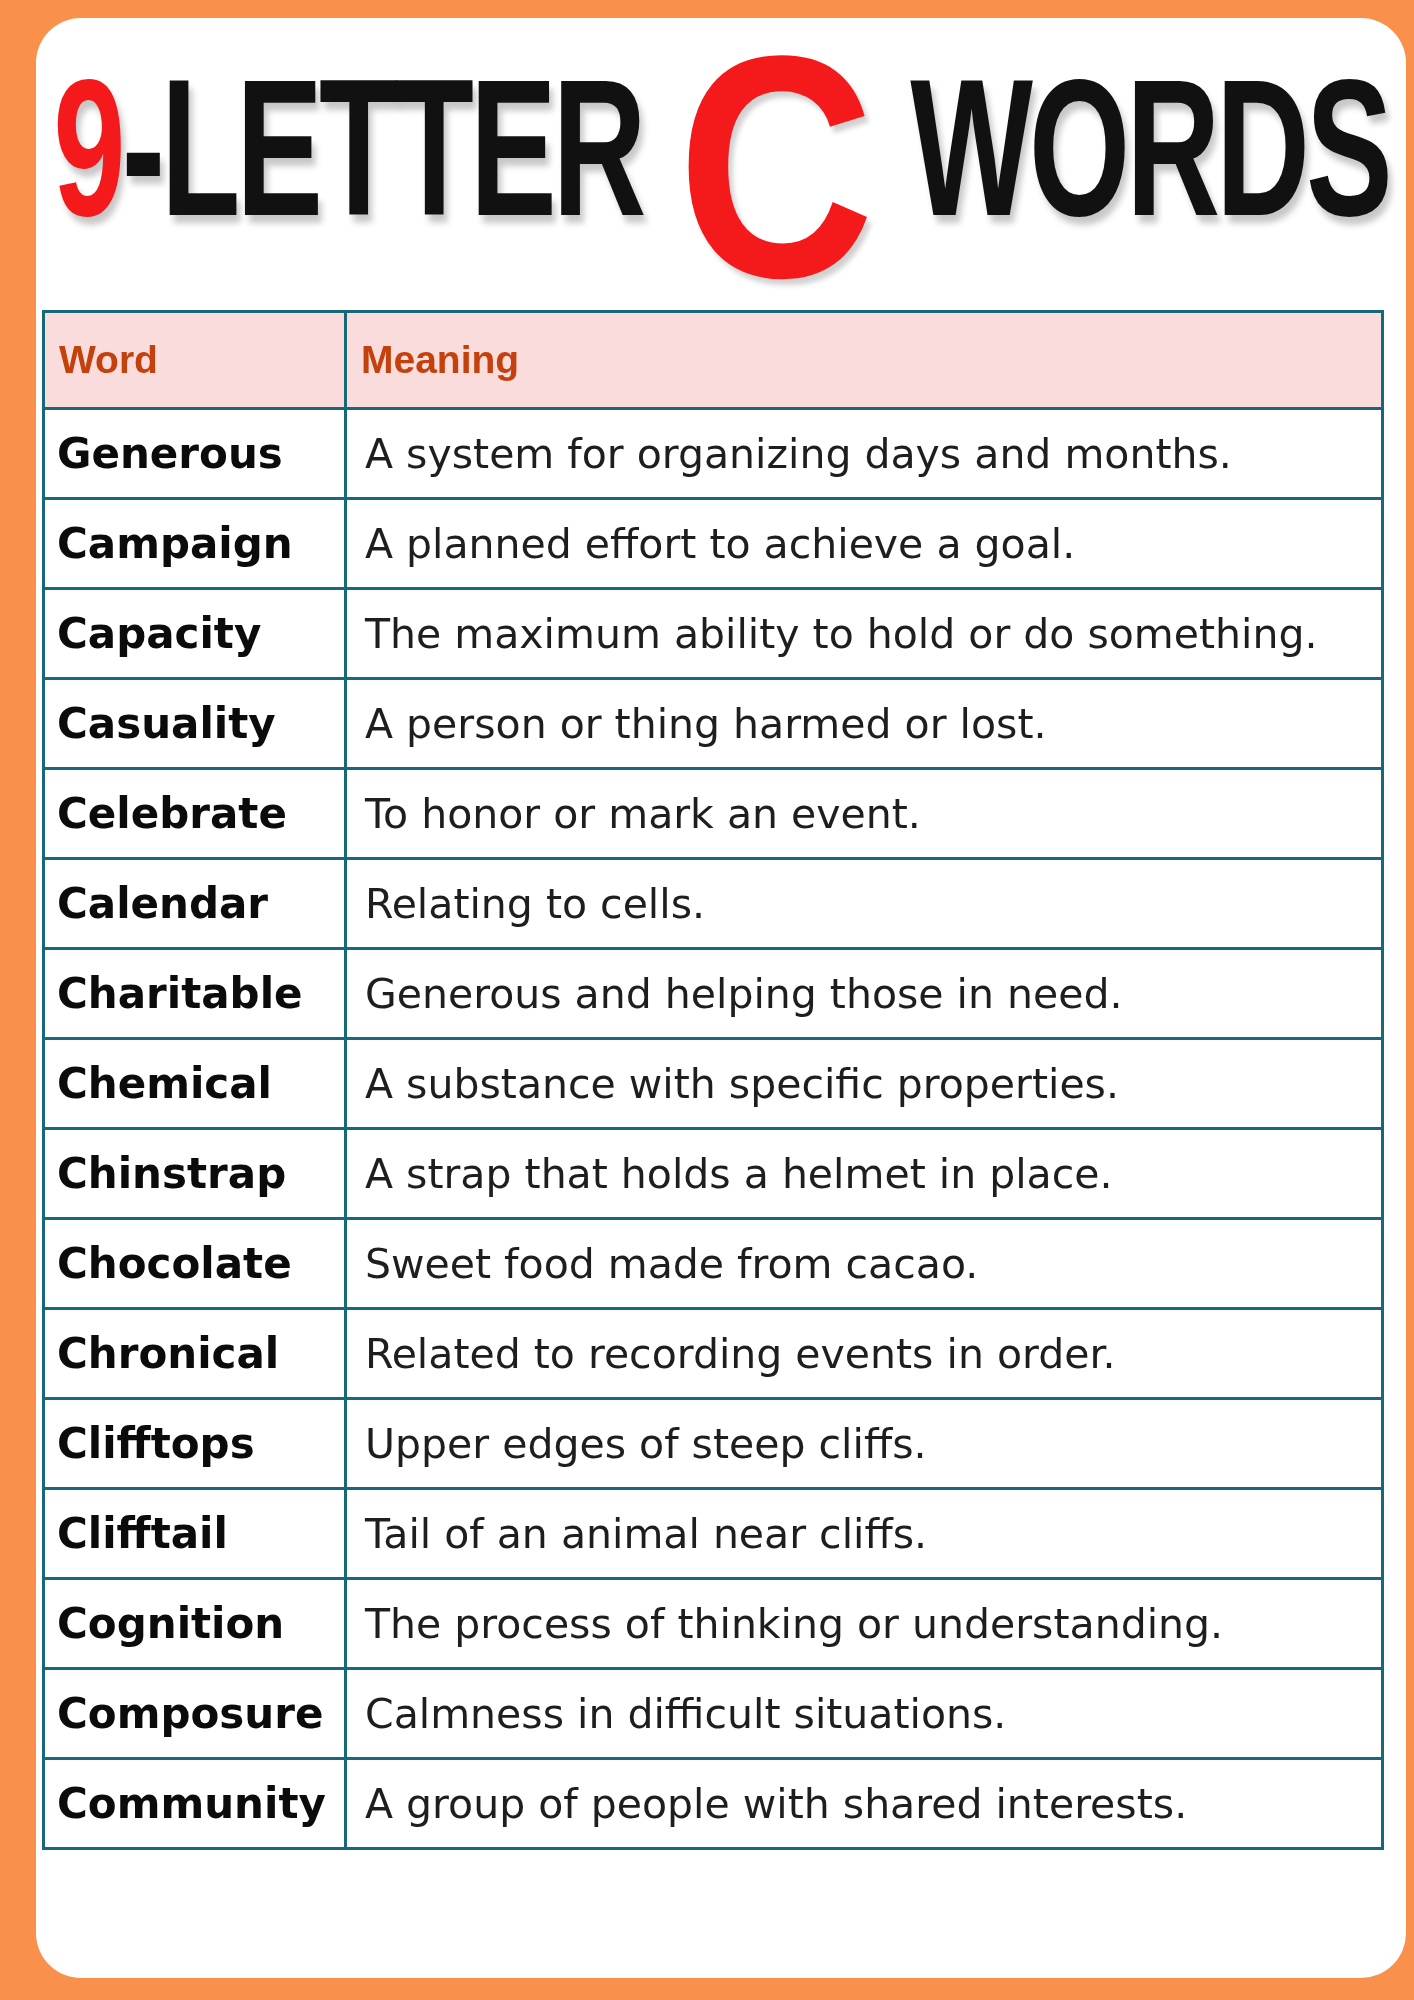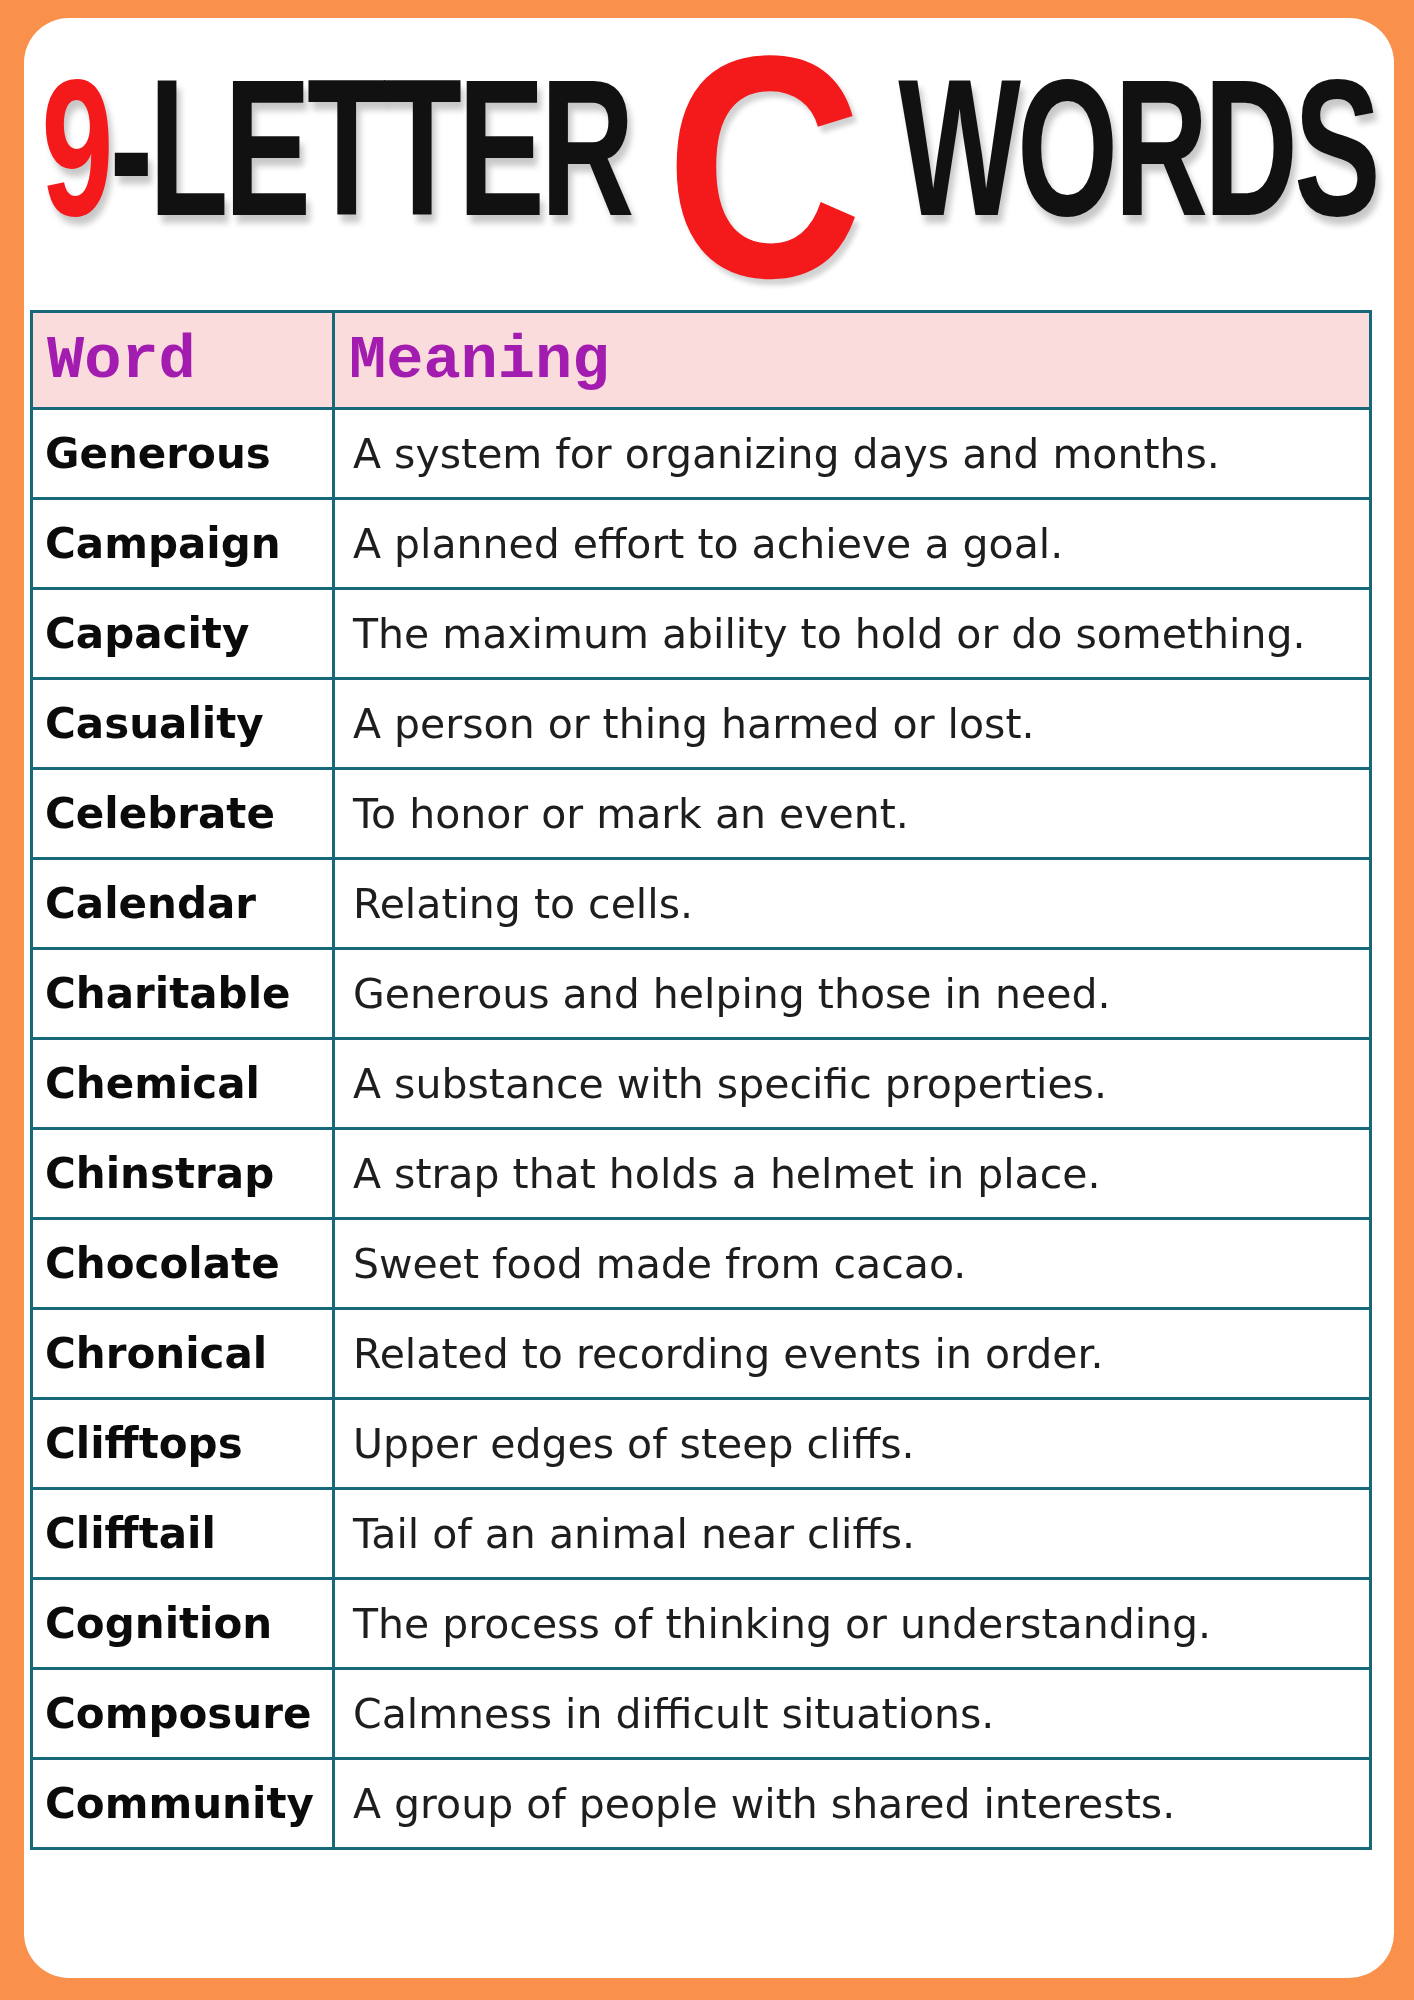--- a/index.html
+++ b/index.html
@@ -11,21 +11,21 @@
     font-family: "DejaVu Sans", sans-serif;
   }
   .page {
     position: relative;
     width: 1414px;
     height: 2000px;
     background: #F9914D;
   }
   .card {
     position: absolute;
-    left: 24px;
+    left: 36px;
     top: 18px;
     width: 1370px;
     height: 1960px;
     background: #ffffff;
     border-radius: 45px;
   }
   
   .title-row {
     position: absolute;
     top: 28px;
@@ -74,24 +74,24 @@
   }
   .word-table th, .word-table td {
     border: 3px solid #17697A;
     text-align: left;
     vertical-align: middle;
   }
   .col-word { width: 302px; }
   .word-table th {
     height: 94px;
     background: #FBDCDC;
-    font-family: Liberation Mono, monospace;
+    font-family: Liberation Sans, sans-serif;
     font-weight: 700;
-    font-size: 62px;
-    color: #a21caf;
+    font-size: 39px;
+    color: #c2410c;
     padding: 0 0 0 14px;
   }
   .word-table td {
     height: 87px;
     background: #ffffff;
   }
   td.word {
     font-weight: 700;
     font-size: 42px;
     color: #0b0b0b;

